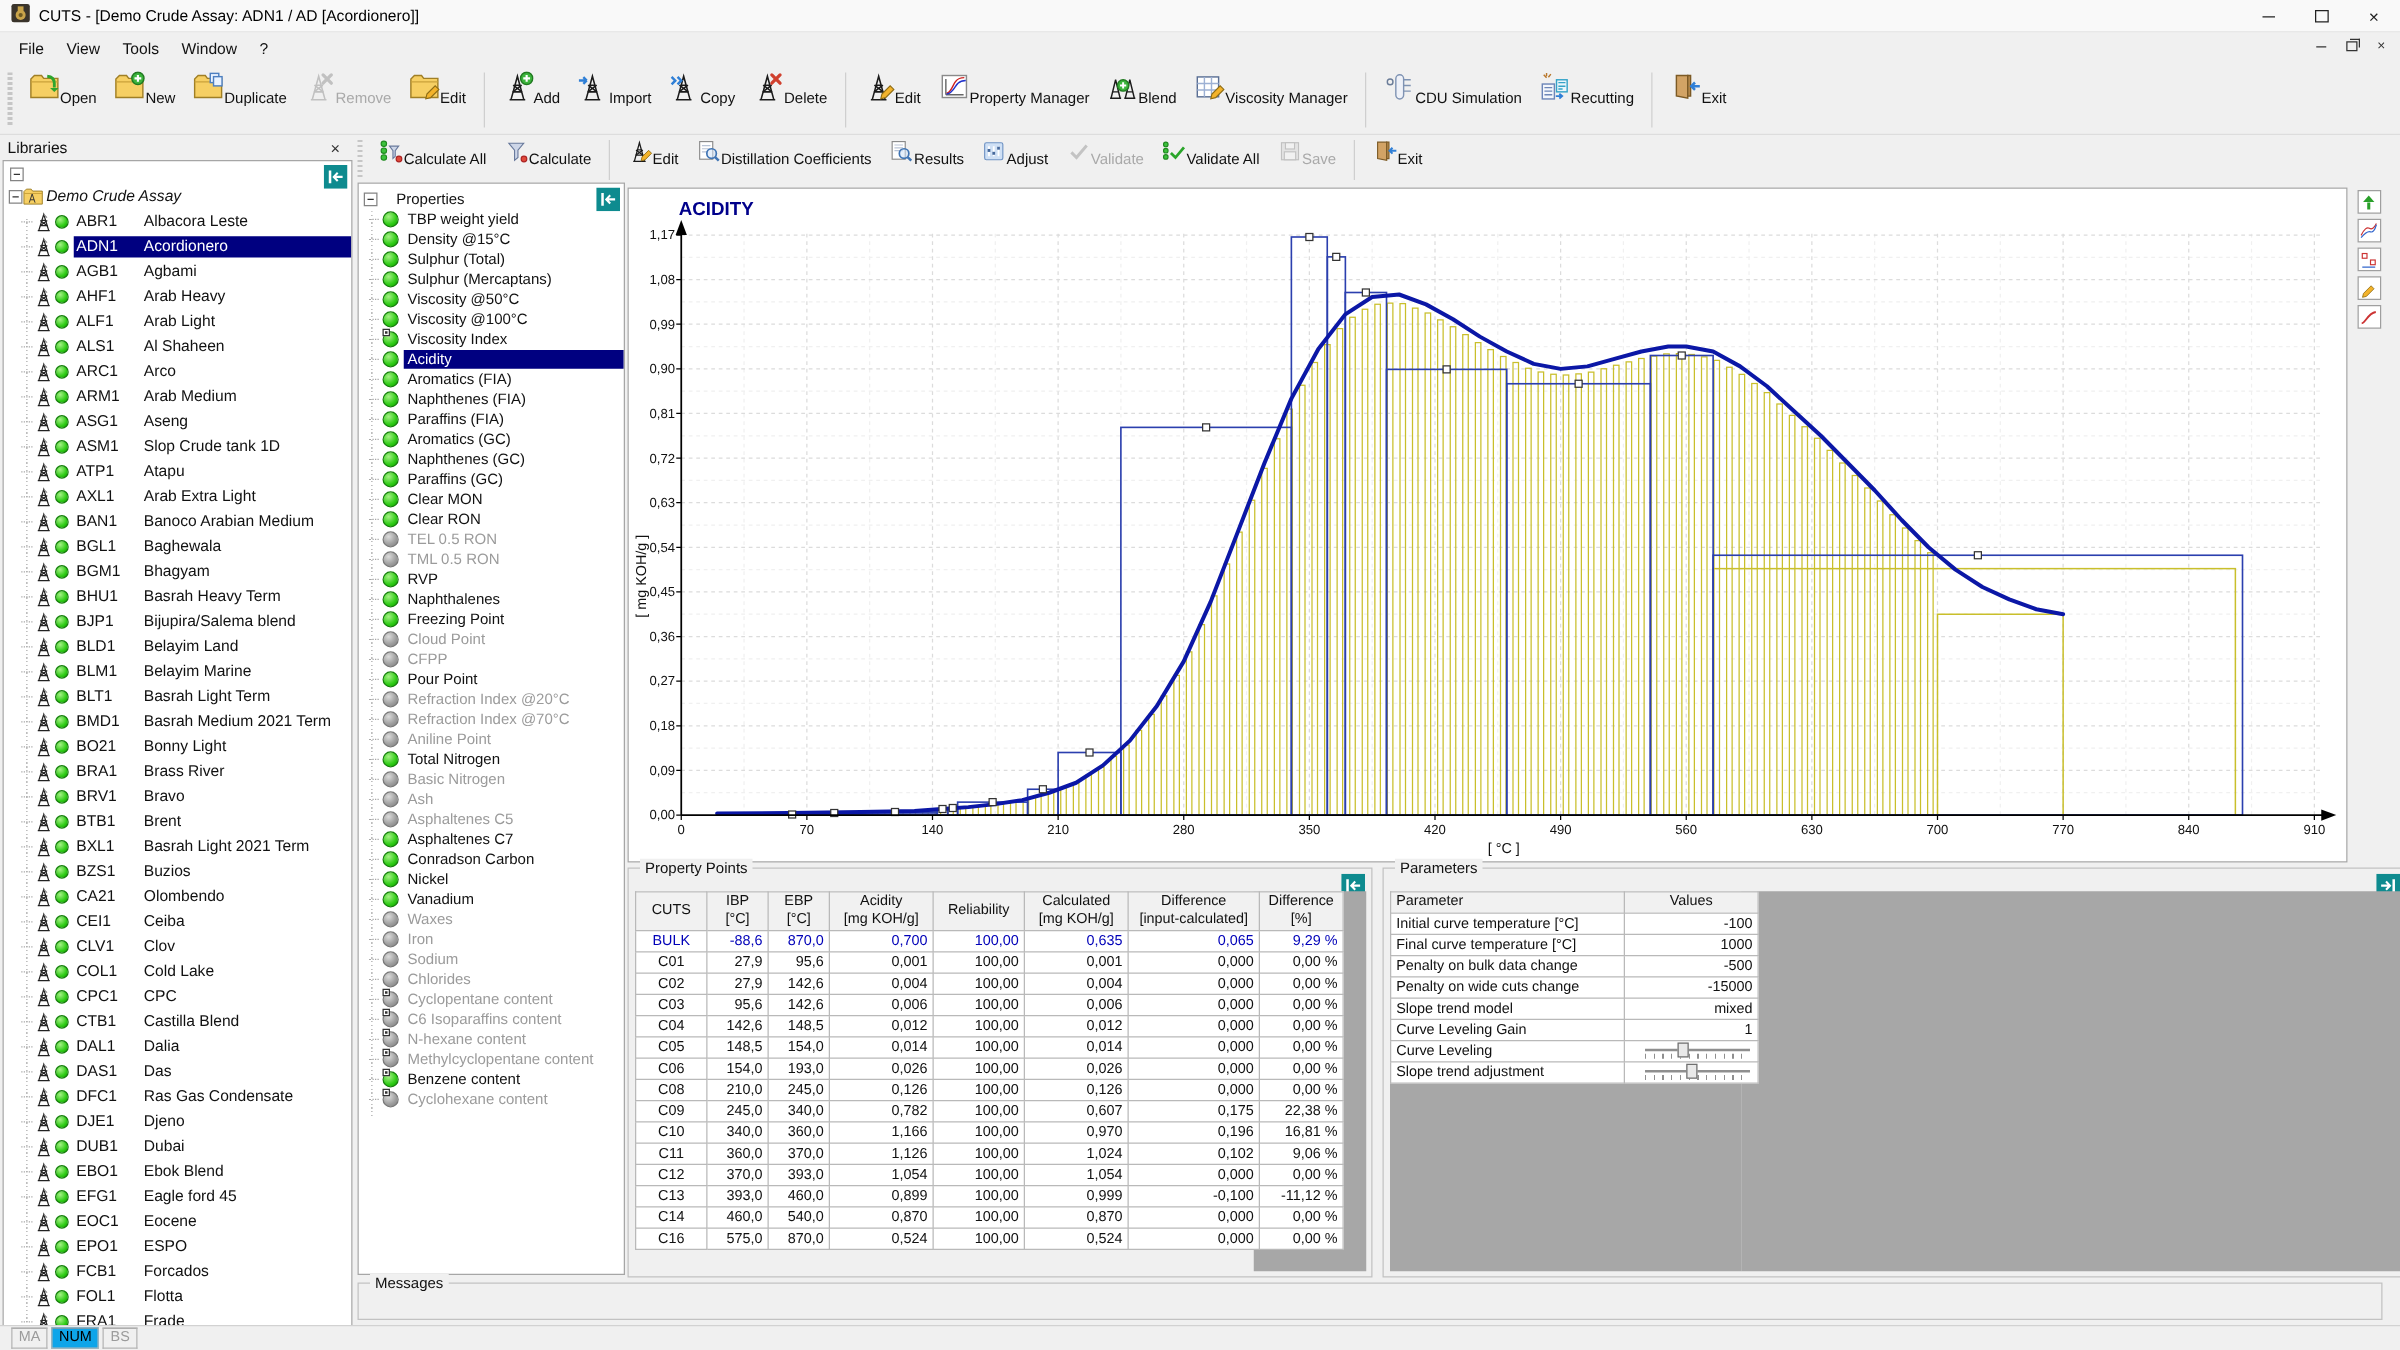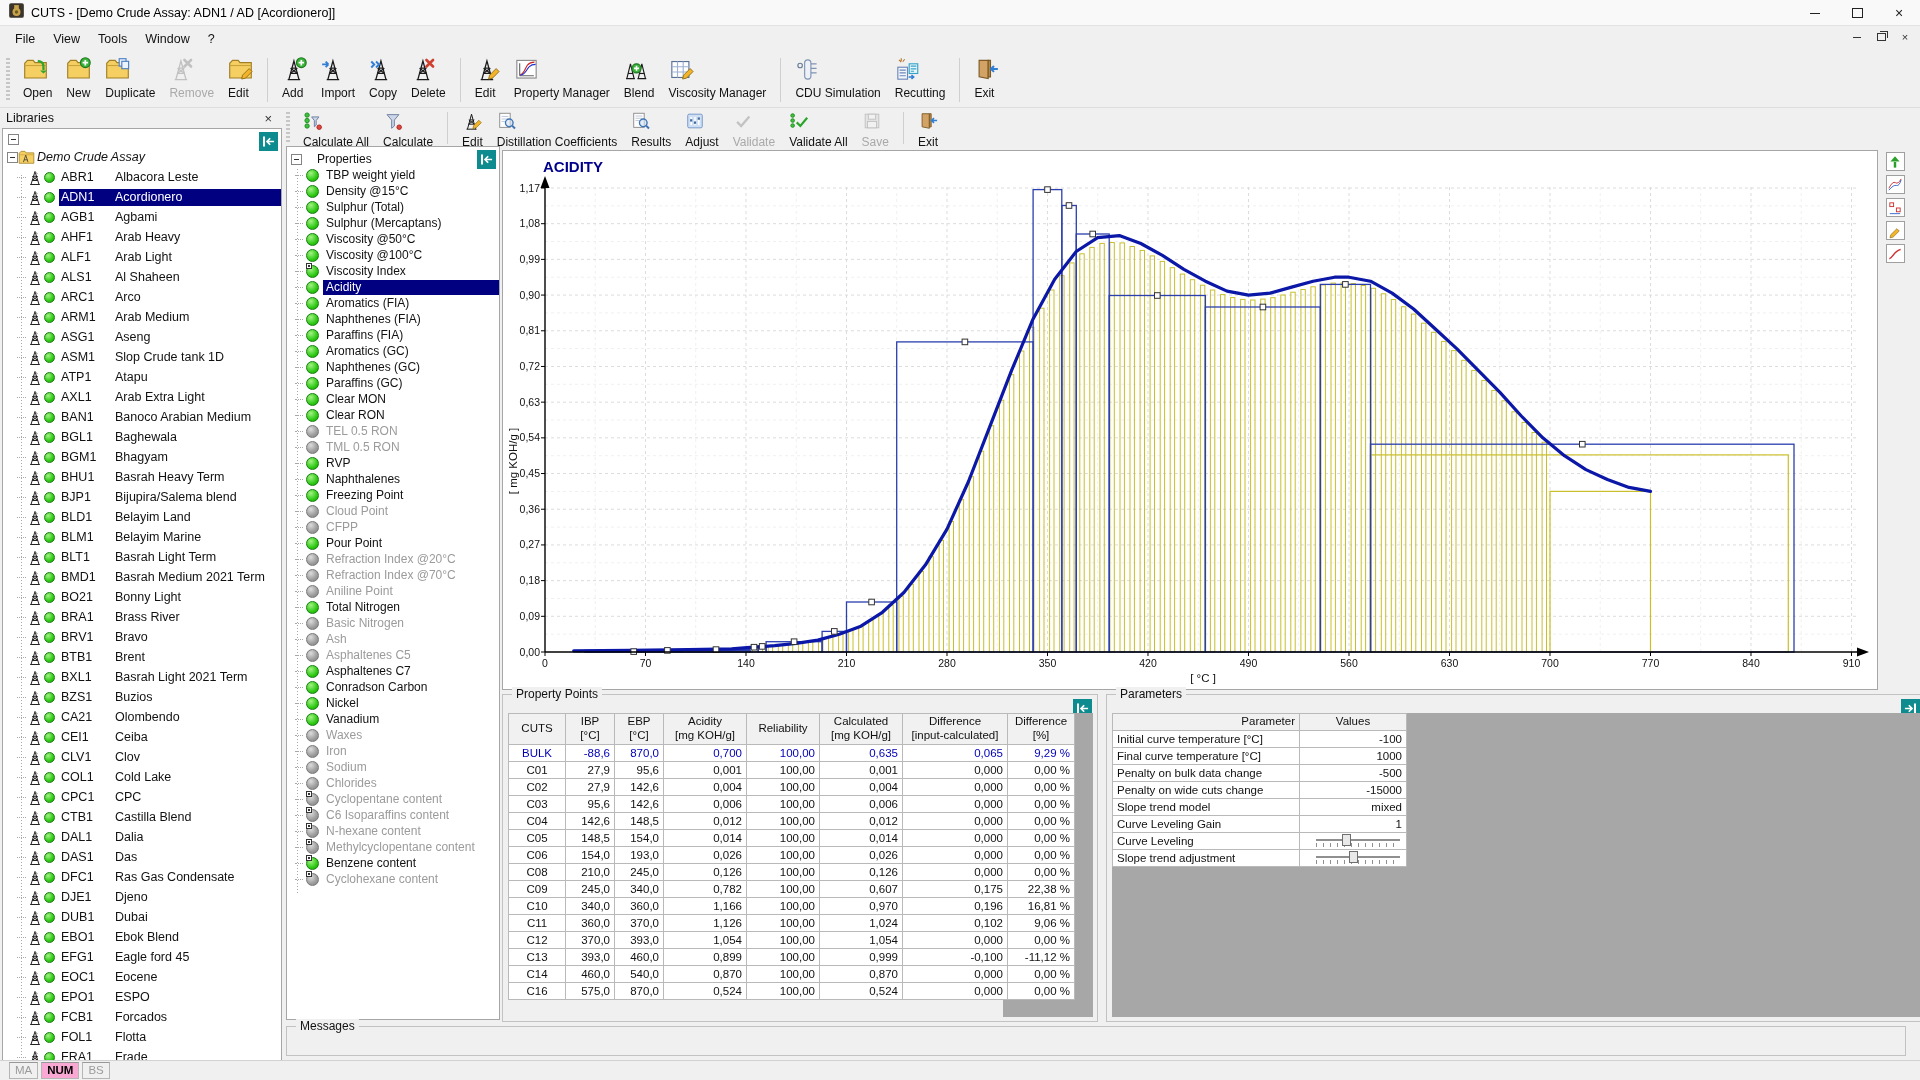--- a/index.html
+++ b/index.html
@@ -20,21 +20,21 @@
   .menu-item{padding:3px 9px;font-size:12.5px}
   #mdi-controls{position:absolute;right:6px;top:29px;display:flex;gap:6px;align-items:center}
   .mdibtn{width:18px;height:16px;display:flex;align-items:center;justify-content:center;font-size:11px;color:#333}
   .gl-min2{width:8px;height:0;border-top:1px solid #333}
   .gl-rest{width:7px;height:6px;border:1px solid #333;position:relative;background:#f0f0f0}
   .gl-rest:before{content:"";position:absolute;left:2px;top:-3px;width:7px;height:6px;border:1px solid #333;border-bottom:none;border-left:none}
   
   #toolbar1{left:0;top:52px;width:1920px;height:56px;border-bottom:1px solid #ddd;display:flex;
             align-items:flex-start;padding:3px 0 0 4px;box-sizing:border-box;background:#f0f0f0}
   .vgrip{width:4px;height:42px;margin:3px 6px 0 2px;background:repeating-linear-gradient(180deg,#c6c6c6 0 2px,transparent 2px 4px)}
-  .tb-btn{display:flex;flex-direction:column;align-items:flex-start;padding:2px 7px 1px;font-size:12px;line-height:1.25;white-space:nowrap}
+  .tb-btn{display:flex;flex-direction:row;align-items:flex-end;padding:2px 7px 1px;font-size:12px;line-height:1.25;white-space:nowrap}
   .tb-btn svg{width:25px;height:25px}
   .tb-btn.disabled{color:#a9a9a9}
   .tb-btn.disabled svg{filter:grayscale(1) opacity(.55)}
   .tb-sep{width:1px;background:#cfcfcf;height:44px;margin:3px 7px 0}
   #toolbar2{left:284px;top:108px;height:38px;display:flex;align-items:flex-start;padding-top:1px;background:#f0f0f0}
   #toolbar2 .tb-btn svg{width:20px;height:20px}
   #toolbar2 .vgrip{height:32px}
   #toolbar2 .tb-sep{height:32px}
   
   #lib-header{left:0;top:108px;width:282px;height:20px;display:flex;align-items:center;padding:0 6px;box-sizing:border-box}
@@ -87,21 +87,21 @@
   .slider .track{position:absolute;left:2px;right:2px;top:5px;height:2px;background:#8f8f8f;box-shadow:0 1px 0 #fff}
   .slider .ticks{position:absolute;left:2px;right:2px;bottom:0;height:4px;
                  background:repeating-linear-gradient(90deg,#8f8f8f 0 1px,transparent 1px 7px)}
   .slider .thumb{position:absolute;top:0;width:7px;height:10px;background:#e9e9e9;border:1px solid #6f6f6f}
   
   #statusbar{left:0;top:1060px;width:1920px;height:20px;border-top:1px solid #d2d2d2;display:flex;
              align-items:center;padding:0 4px 0 6px;box-sizing:border-box;font-size:12px;background:#f0f0f0}
   #statusbar .path{flex:1}
   .sb-ind{border:1px solid #b5b5b5;border-top-color:#989898;padding:0 5px;margin-left:3px;color:#9b9b9b;
           font-size:11.5px;height:15px;line-height:15px}
-  .sb-ind.active{color:#000;background:#f9a8d4;font-weight:700}
+  .sb-ind.active{color:#000;background:#0ea5e9;font-weight:400}
 </style>
 </head>
 <body>
 
 <div id="titlebar" class="abs">
   <span><svg width="17" height="17" viewBox="0 0 22 22">
         <rect x="1.5" y="1.5" width="19" height="19" rx="2.5" fill="#3a342b"></rect>
         <rect x="8" y="4" width="6" height="5" fill="#c9a44a"></rect>
         <circle cx="11" cy="13" r="5.2" fill="#c9a44a"></circle>
         <circle cx="11" cy="13" r="2.2" fill="#6e5a23"></circle>
@@ -1880,21 +1880,21 @@
         <rect width="17" height="17" fill="#0e8b8f"></rect>
         <path d="M12.5 4 v9" stroke="#fff" stroke-width="1.8"></path>
         <path d="M3.5 8.5 H9.8 M7 5.6 L9.8 8.5 l-2.8 2.9" stroke="#fff" stroke-width="1.5" fill="none"></path>
       </svg>
   </button>
   <div class="gray-fill" style="left:286px;top:18px;right:4px;bottom:4px"></div>
   <div class="gray-fill" style="left:5px;top:166px;width:281px;bottom:4px"></div>
   <table class="grid abs" style="left:5px;top:18px" id="param-table">
       <thead>
         <tr>
-          <th style="width: 178px; text-align: right; margin-top: 16px;">Parameter</th>
+          <th style="width: 178px; text-align: left; margin-top: 16px;">Parameter</th>
           <th style="width: 98px; text-align: center;">Values</th>
         </tr>
       </thead>
       <tbody>
         <tr>
           <td>Initial curve temperature [°C]</td>
           <td class="num">-100</td>
         </tr>
         <tr>
           <td>Final curve temperature [°C]</td>

